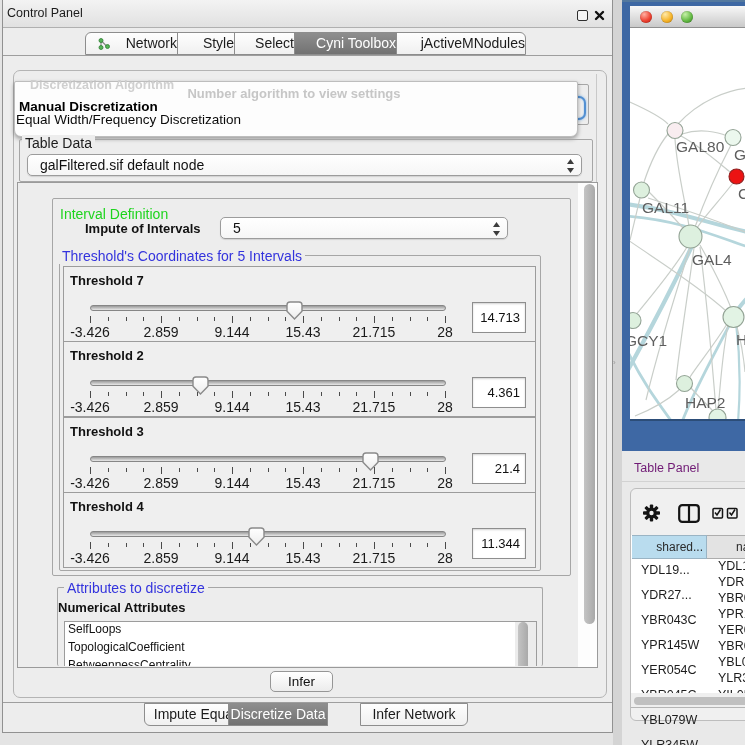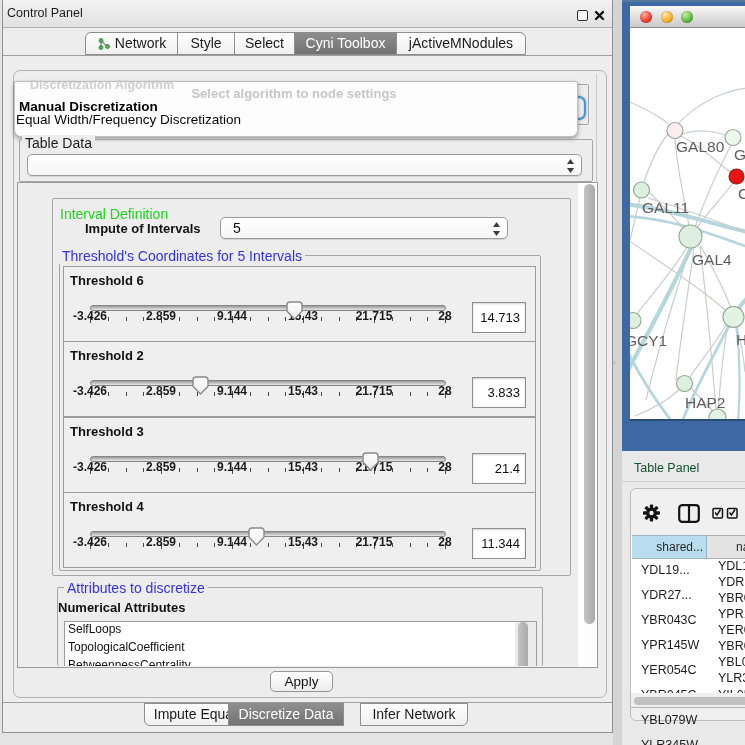--- a/index.html
+++ b/index.html
@@ -5,38 +5,38 @@
 html,body{width:745px;height:745px;overflow:hidden}
 body{position:relative;font-family:"Liberation Sans",sans-serif;background:#e4e4e4;-webkit-font-smoothing:antialiased}
 .abs{position:absolute}
 .b{font-weight:bold}
 
 #lwin{left:2px;top:0;width:611px;height:733px;background:#ededed;border:1px solid #919191;border-top:none}
 #ltitle{left:3px;top:0;width:609px;height:28px;background:linear-gradient(#f3f3f3,#e1e1e1);border-bottom:1px solid #b0b0b0}
 #ltitle span{position:absolute;left:4px;top:6px;font-size:12.5px;color:#1b1b1b}
 #maxbox{left:577px;top:10px;width:11px;height:11px;border:1.6px solid #2e2e2e;border-radius:2px;background:#f5f5f5}
 
-.tab{position:absolute;top:32px;height:23px;background:linear-gradient(#fefefe,#f0f0f0);border:1px solid #8d8d8d;font-size:14px;color:#1b1b1b;text-align:center;line-height:21px}
+.tab{position:absolute;top:32px;height:23px;background:linear-gradient(#fefefe,#f0f0f0);border:1px solid #8d8d8d;font-size:14px;color:#1b1b1b;text-align:right;line-height:21px}
 .tab.sel{background:linear-gradient(#8e8e8e,#727272);color:#fff}
 .btab{position:absolute;top:703px;height:23px;background:linear-gradient(#fefefe,#f0f0f0);border:1px solid #8d8d8d;font-size:14px;color:#1b1b1b;text-align:center;line-height:21px}
 .btab.sel{background:linear-gradient(#8e8e8e,#727272);color:#fff}
 
 .grp{position:absolute;border:1px solid #a6a6a6;border-radius:2px}
 .glab{position:absolute;font-size:14px;background:#ededed;padding:0 3px}
 
 .combo{position:absolute;background:linear-gradient(#ffffff,#f6f6f6);border:1px solid #9c9c9c;border-radius:5px;box-shadow:0 1px 1px rgba(0,0,0,0.12)}
 .combo .ct{position:absolute;left:12px;top:1.5px;font-size:14px;color:#111}
 .spin{position:absolute;color:#444}
 
 .trow{position:absolute;left:63px;width:473px;height:76px;background:#efefef;border:1px solid #9c9c9c}
 .trow .tl{position:absolute;left:6px;top:6px;font-size:13px;font-weight:bold;color:#111}
 .track{position:absolute;left:26px;top:38px;width:356px;height:6px;border:1px solid #868686;border-radius:3px;background:linear-gradient(#9a9a9a,#e8e8e8)}
 .vbox{position:absolute;left:408px;top:35px;width:54px;height:31px;background:#fff;border:1px solid #8e8e8e;box-shadow:inset 0 1px 2px rgba(0,0,0,0.18);font-size:13px;color:#111;text-align:right;line-height:29px;padding-right:5px}
 .tick{position:absolute;width:1px;background:#4a4a4a}
-.tlab{position:absolute;top:42px;font-size:12px;font-weight:bold;color:#1a1a1a;width:44px;text-align:center}
+.tlab{position:absolute;top:57px;font-size:14px;font-weight:normal;color:#1a1a1a;width:44px;text-align:center}
 .thumb{position:absolute;top:34px}
 
 .vthumb{position:absolute;background:linear-gradient(90deg,#c4c4c4,#a9a9a9);border-radius:6px}
 </style></head><body>
 <div class="abs" id="lwin"></div>
 <div class="abs" style="left:613px;top:0;width:9px;height:745px;background:#d4d4d4"></div>
 <div class="abs" id="ltitle">
     <span>Control Panel</span>
   </div>
 <div class="abs" id="maxbox"></div>
@@ -61,48 +61,49 @@
 <div class="abs" style="left:13px;top:70px;width:594px;height:628px;border:1px solid #b4b4b4;border-radius:7px"></div>
 <div class="abs" style="left:596px;top:74px;width:1px;height:108px;background:#c9c9c9"></div>
 <div class="abs" style="left:16.5px;top:181.5px;width:581px;height:486px;border:1px solid #9a9a9a;background:#ededed"></div>
 
 <div class="grp" style="left:19px;top:84px;width:570px;height:41px"></div>
 <div class="abs" style="left:27px;top:96px;width:559px;height:24px;border:2.5px solid #5390d2;border-radius:7px;box-shadow:0 0 3px #86b8e8, inset 0 0 2px #86b8e8;background:#f0f0f0"></div>
 
 <div class="abs" style="left:14px;top:80.5px;width:564px;height:56px;background:#fdfdfd;border:1px solid #bdbdbd;border-radius:2px 2px 7px 7px;box-shadow:0 2px 4px rgba(0,0,0,0.35)"></div>
 <div class="abs b" style="left:30px;top:77.5px;font-size:12.5px;color:#cfcfcf">Discretization Algorithm</div>
 <div class="abs b" style="left:30px;top:77.5px;font-size:12.5px;color:#6a6a6a;height:2.5px;overflow:hidden;line-height:normal">Discretization Algorithm</div>
-<div class="abs b" style="left:14px;top:85.5px;width:560px;text-align:center;font-size:13px;color:#c6c6c6">Select algorithm to node settings</div>
+<div class="abs b" style="left:14px;top:85.5px;width:560px;text-align:center;font-size:13px;color:#c6c6c6">Number algorithm to view settings</div>
 <div class="abs b" style="left:19px;top:98.5px;font-size:13.5px;color:#000">Manual Discretization</div>
 <div class="abs" style="left:16px;top:112px;font-size:13.5px;color:#0a0a0a">Equal Width/Frequency Discretization</div>
 
 <div class="grp" style="left:19px;top:139px;width:574px;height:43px"></div>
 <div class="glab" style="left:22px;top:134.5px;color:#1d1d1d">Table Data</div>
 <div class="combo" style="left:27px;top:154px;width:555px;height:22px">
+    <span class="ct">galFiltered.sif default node</span>
 <svg class="spin" style="right:6px;top:3px" width="9" height="16" viewBox="0 0 9 16">
       <path d="M4.5 1 L8 6 H1 Z" fill="#3c3c3c"></path>
       <path d="M4.5 15 L1 10 H8 Z" fill="#3c3c3c"></path>
     </svg>
   </div>
 
 <div class="grp" style="left:52px;top:198px;width:519px;height:378px"></div>
 <div class="glab" style="left:57px;top:206px;color:#1ed41e">Interval Definition</div>
 <div class="abs b" style="left:85px;top:221px;font-size:13px;color:#111">Impute of Intervals</div>
 <div class="combo" style="left:220px;top:217px;width:288px;height:22px">
     <span class="ct">5</span>
 <svg class="spin" style="right:6px;top:3px" width="9" height="16" viewBox="0 0 9 16">
       <path d="M4.5 1 L8 6 H1 Z" fill="#3c3c3c"></path>
       <path d="M4.5 15 L1 10 H8 Z" fill="#3c3c3c"></path>
     </svg>
   </div>
 
 <div class="grp" style="left:59px;top:255px;width:482px;height:316px"></div>
 <div class="glab" style="left:59px;top:248px;color:#3333dd">Threshold's Coordinates for 5 Intervals</div>
 <div class="trow" style="top:266px">
-    <div class="tl">Threshold 6</div>
+    <div class="tl">Threshold 7</div>
     <div class="track"></div>
     <div class="tick" style="left:26.0px;top:49px;height:7px"></div>
     <div class="tick" style="left:43.8px;top:49.5px;height:4px"></div>
     <div class="tick" style="left:61.5px;top:49.5px;height:4px"></div>
     <div class="tick" style="left:79.2px;top:49.5px;height:4px"></div>
     <div class="tick" style="left:97.0px;top:49px;height:7px"></div>
     <div class="tick" style="left:114.8px;top:49.5px;height:4px"></div>
     <div class="tick" style="left:132.5px;top:49.5px;height:4px"></div>
     <div class="tick" style="left:150.2px;top:49.5px;height:4px"></div>
     <div class="tick" style="left:168.0px;top:49px;height:7px"></div>
@@ -167,21 +168,21 @@
     <div class="tlab" style="left:359.0px">28</div>
     <div class="thumb" style="left:127.5px"><svg width="17" height="19" viewBox="0 0 17 19">
         <defs>
           <linearGradient id="tg1" x1="0" y1="0" x2="0" y2="1">
             <stop offset="0" stop-color="#ffffff"></stop>
             <stop offset="1" stop-color="#ededed"></stop>
           </linearGradient>
         </defs>
         <path d="M1 4 Q1 1 4 1 L13 1 Q16 1 16 4 L16 10.2 L8.5 18 L1 10.2 Z" fill="url(#tg1)" stroke="#8a8a8a" stroke-width="1.4"></path>
       </svg></div>
-    <div class="vbox">3.833</div>
+    <div class="vbox">4.361</div>
   </div>
 <div class="trow" style="top:417px">
     <div class="tl">Threshold 3</div>
     <div class="track"></div>
     <div class="tick" style="left:26.0px;top:49px;height:7px"></div>
     <div class="tick" style="left:43.8px;top:49.5px;height:4px"></div>
     <div class="tick" style="left:61.5px;top:49.5px;height:4px"></div>
     <div class="tick" style="left:79.2px;top:49.5px;height:4px"></div>
     <div class="tick" style="left:97.0px;top:49px;height:7px"></div>
     <div class="tick" style="left:114.8px;top:49.5px;height:4px"></div>
@@ -265,25 +266,25 @@
 <div class="abs" style="left:64px;top:621px;width:473px;height:45px;border:1px solid #9c9c9c;border-bottom:none;background:#ececec"></div>
 <div class="abs" style="left:65px;top:622px;width:450px;height:44px;background:#fff"></div>
 <div class="abs" style="left:65px;top:622px;width:450px;height:44px;overflow:hidden">
     <div style="position:absolute;left:3px;top:-2px;font-size:12px;color:#111;line-height:18px">SelfLoops<br>TopologicalCoefficient<br>BetweennessCentrality</div>
   </div>
 <div class="vthumb" style="left:518px;top:622px;width:10px;height:44px;border-radius:5px 5px 0 0"></div>
 
 <div class="abs" style="left:578px;top:182.5px;width:18.5px;height:484px;background:#fdfdfd"></div>
 <div class="vthumb" style="left:583.5px;top:183.5px;width:11px;height:440px"></div>
 
-<div class="abs" style="left:270px;top:671px;width:63px;height:21px;background:linear-gradient(#ffffff,#ececec);border:1px solid #969696;border-radius:5px;text-align:center;font-size:13.5px;line-height:19px;color:#111">Apply</div>
+<div class="abs" style="left:270px;top:671px;width:63px;height:21px;background:linear-gradient(#ffffff,#ececec);border:1px solid #969696;border-radius:5px;text-align:center;font-size:13.5px;line-height:19px;color:#111">Infer</div>
 <div class="abs" style="left:3px;top:702px;width:609px;height:1px;background:#9e9e9e"></div>
 
 <div class="btab" style="left:144px;width:102px;border-radius:0 0 0 6px">Impute Equal</div>
-<div class="btab sel" style="left:228px;width:116px">Discretize Data</div>
+<div class="btab sel" style="left:228px;width:100px">Discretize Data</div>
 <div class="btab" style="left:360px;width:108px;border-radius:0 0 6px 0">Infer Network</div>
 
 <div class="abs" style="left:622px;top:0;width:123px;height:451px;background:#3e68a4"></div>
 <div class="abs" style="left:622px;top:0;width:123px;height:2px;background:#54799f"></div>
 <div class="abs" style="left:630px;top:6px;width:115px;height:22px;background:linear-gradient(#f8f8f8,#c9c9c9);border-bottom:1px solid #8f8f8f"></div>
 <div class="abs" style="left:640px;top:11px;width:12px;height:12px;border-radius:50%;background:radial-gradient(circle at 35% 28%,#ffb0a2,#ee4433 55%,#b5170c);box-shadow:inset 0 0 1px rgba(0,0,0,0.4)"></div>
 <div class="abs" style="left:661px;top:11px;width:12px;height:12px;border-radius:50%;background:radial-gradient(circle at 35% 28%,#ffe9a8,#f6b52c 55%,#c77f00);box-shadow:inset 0 0 1px rgba(0,0,0,0.4)"></div>
 <div class="abs" style="left:681px;top:11px;width:12px;height:12px;border-radius:50%;background:radial-gradient(circle at 35% 28%,#c6f0a8,#66bb46 55%,#2e7d1d);box-shadow:inset 0 0 1px rgba(0,0,0,0.4)"></div>
 <svg class="abs" style="left:630px;top:28px;background:#ffffff" width="115" height="391" viewBox="630 28 115 391">
 <g fill="none" stroke="#b5d6dc" stroke-width="4">
@@ -340,21 +341,21 @@
 <text x="625" y="345.5">GCY1</text>
 <text x="736" y="344.5">H</text>
 <text x="685" y="408">HAP2</text>
 </g>
 </svg>
 <div class="abs" style="left:630px;top:419px;width:115px;height:2px;background:#2c4d78"></div>
 
 <div class="abs" style="left:613px;top:358px;font-size:8px;color:#9a9a9a">›</div>
 
 <div class="abs" style="left:622px;top:451px;width:123px;height:294px;background:#e9e9e9"></div>
-<div class="abs" style="left:634px;top:461px;font-size:12.5px;color:#14532d">Table Panel</div>
+<div class="abs" style="left:634px;top:461px;font-size:12.5px;color:#701a75">Table Panel</div>
 <div class="abs" style="left:622px;top:481px;width:123px;height:1px;background:#d2d2d2"></div>
 <div class="abs" style="left:630px;top:488px;width:120px;height:233px;background:#f0f0f0;border:1px solid #bdbdbd;border-radius:6px 0 0 6px"></div>
 <svg class="abs" style="left:643px;top:504px" width="17" height="18" viewBox="0 0 17 18">
     <g fill="#141414" transform="translate(8.5,9)">
       <circle r="5.4"></circle>
       <rect x="-1.7" y="-8.6" width="3.4" height="4.5" rx="1" transform="rotate(0)"></rect>
       <rect x="-1.7" y="-8.6" width="3.4" height="4.5" rx="1" transform="rotate(45)"></rect>
       <rect x="-1.7" y="-8.6" width="3.4" height="4.5" rx="1" transform="rotate(90)"></rect>
       <rect x="-1.7" y="-8.6" width="3.4" height="4.5" rx="1" transform="rotate(135)"></rect>
       <rect x="-1.7" y="-8.6" width="3.4" height="4.5" rx="1" transform="rotate(180)"></rect>

